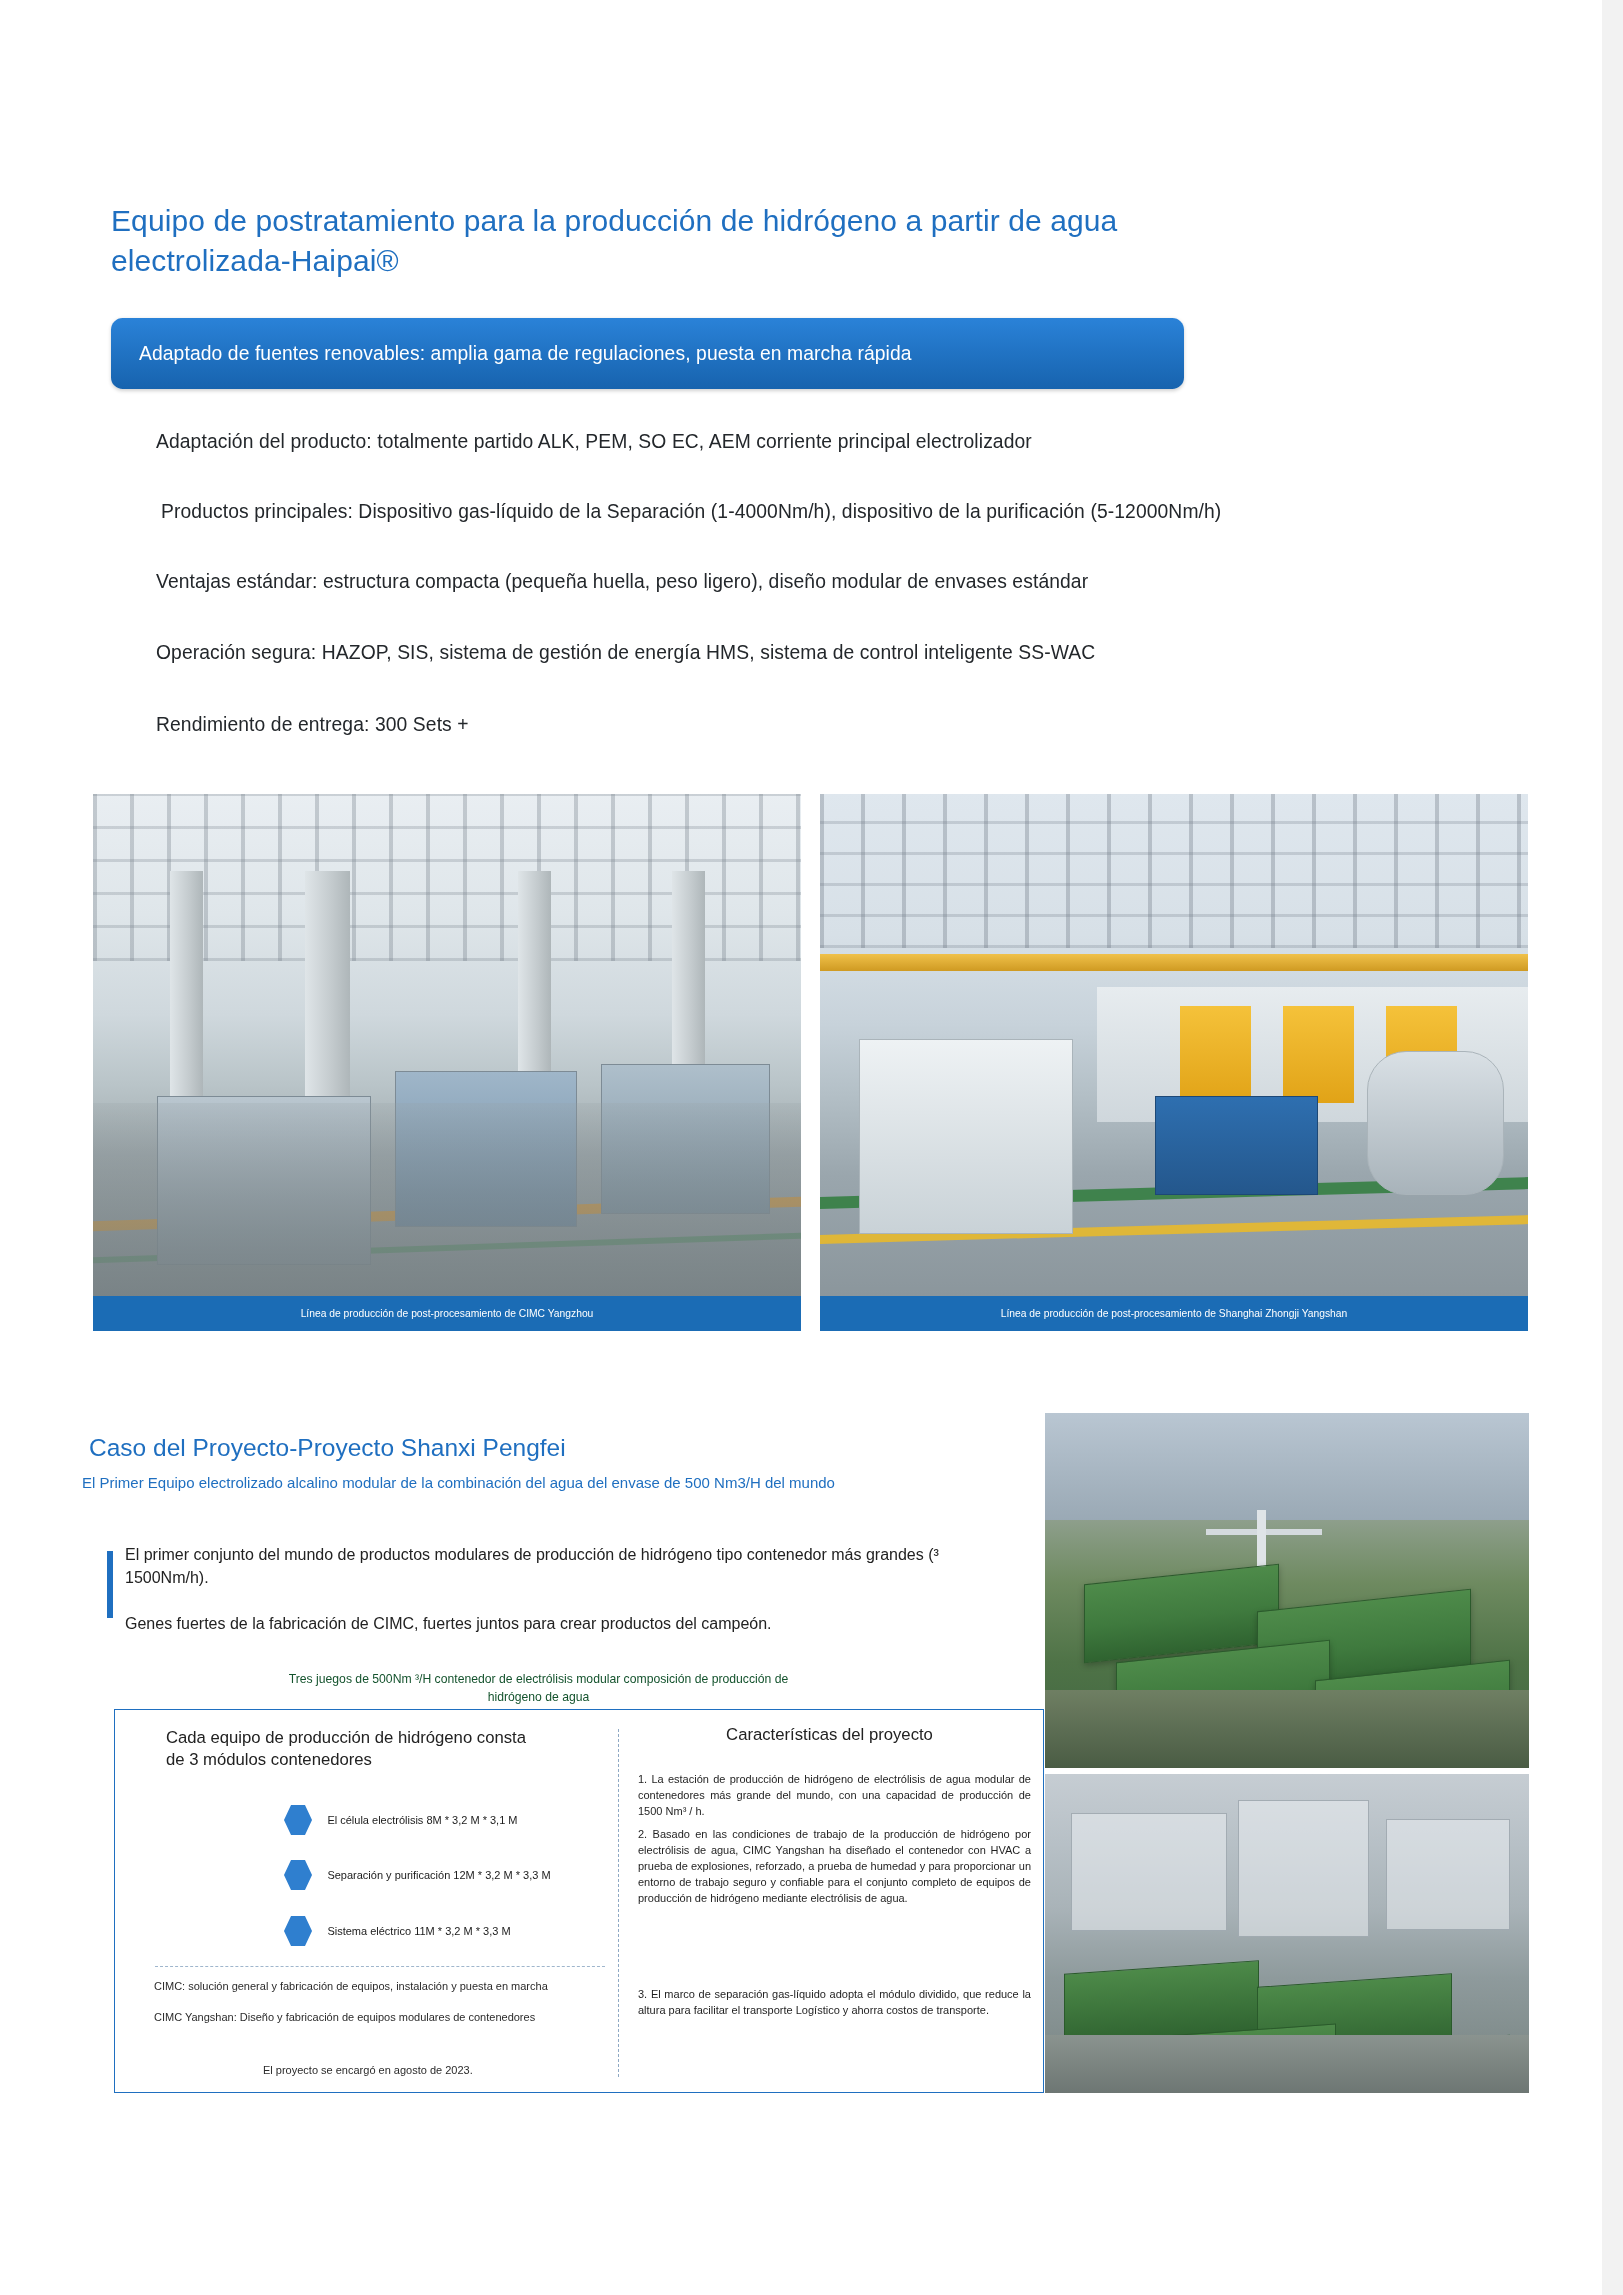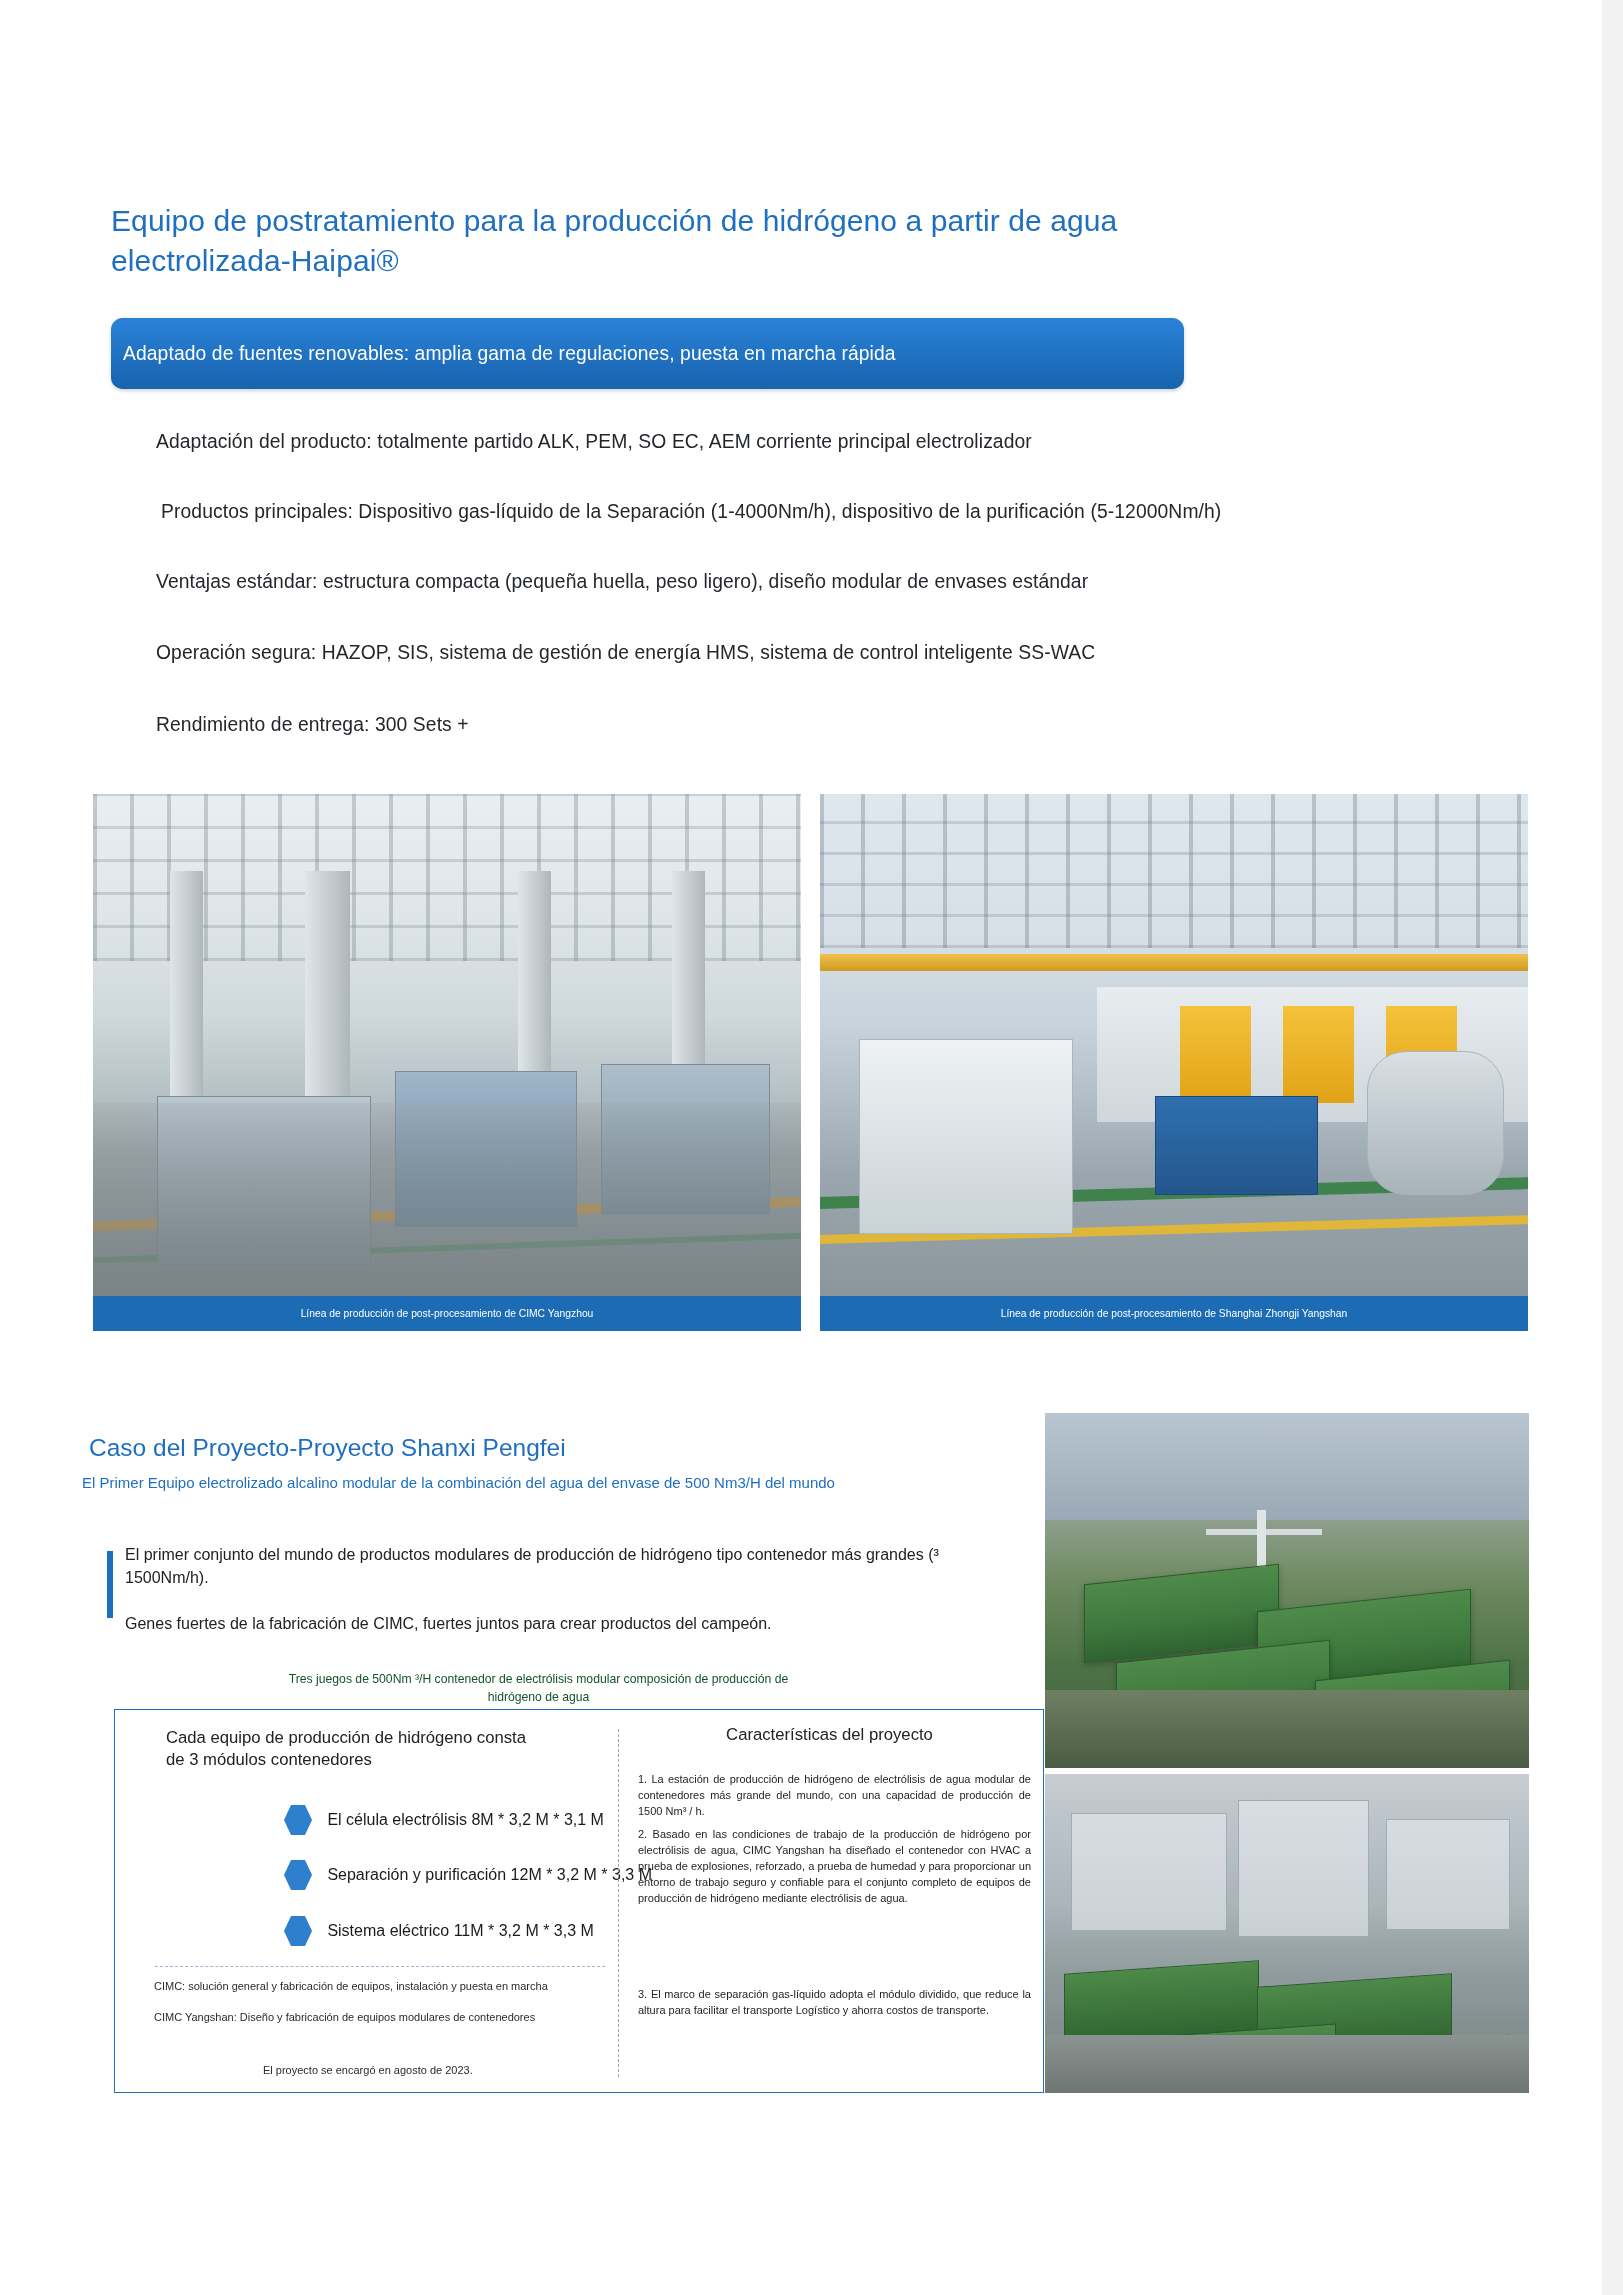--- a/index.html
+++ b/index.html
@@ -58,21 +58,21 @@
     height: 71px;
     border-radius: 11.6px;
     background: linear-gradient(180deg, #2a82d8 0%, #1763ae 100%);
     box-shadow: 0 1.9px 3.9px rgba(0,0,0,0.18);
     display: flex;
     align-items: center;
   }
   .banner-text {
     color: #ffffff;
     font-size: 19.3px;
-    padding-left: 12px;
+    padding-left: 28px;
     letter-spacing: 0.1px;
   }
 
   
   .feature {
     position: absolute;
     left: 116px;
     font-size: 19.3px;
     color: #23272b;
     letter-spacing: 0.1px;
@@ -301,21 +301,21 @@
   .hexrow.r1 { left: 169px; top: 94px; }
   .hexrow.r2 { left: 169px; top: 149px; }
   .hexrow.r3 { left: 169px; top: 205px; text-align: center; }
   .hex {
     width: 28px; height: 32px;
     background: #2f7fcf;
     clip-path: polygon(25% 3%, 75% 3%, 100% 50%, 75% 97%, 25% 97%, 0% 50%);
     flex: none;
   }
   .hex-label {
-    font-size: 16px;
+    font-size: 11px;
     color: #1b1b1b;
     white-space: nowrap;
   }
   .dashline {
     position: absolute;
     left: 40px;
     top: 256px;
     width: 450px;
     border-top: 1.3px dashed #9fb6cd;
   }

